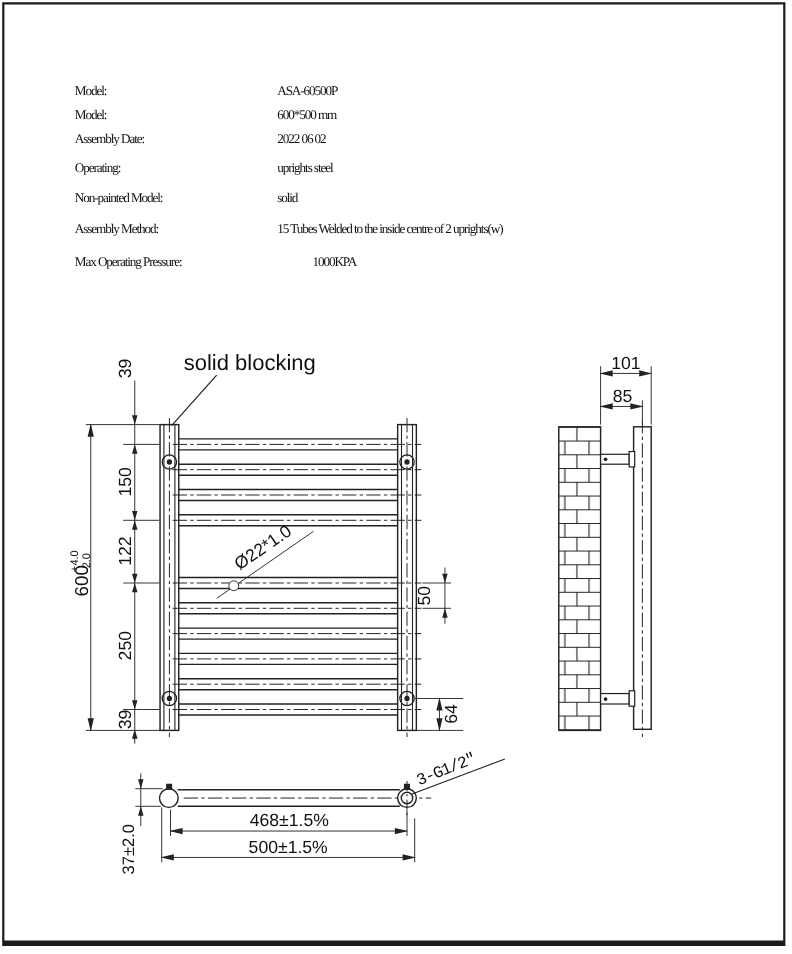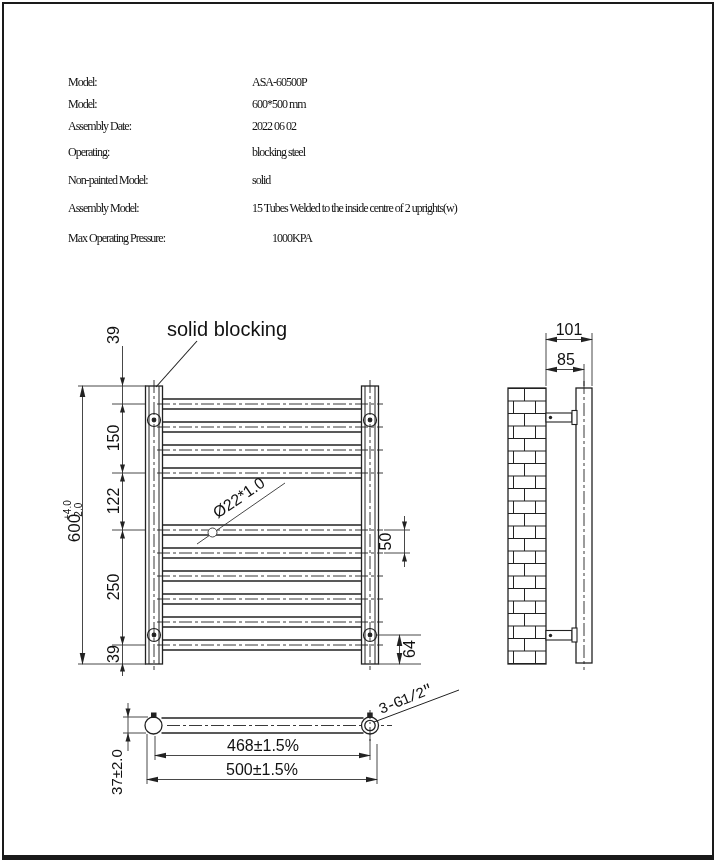--- a/index.html
+++ b/index.html
@@ -4,21 +4,21 @@
 <style>
   html,body{margin:0;padding:0;background:#fff;}
   body{width:720px;height:867px;position:relative;font-family:"Liberation Sans",sans-serif;}
   .frame{position:absolute;left:2px;top:2px;width:712px;height:858px;
          border:2px solid #1a1a1a;border-bottom-width:5px;box-sizing:border-box;}
   .spec{position:absolute;left:0;top:0;width:720px;height:230px;
         font-family:Liberation Serif, serif;font-size:12px;letter-spacing:-1px;color:#111;margin-top:36px;}
   .spec .row{position:absolute;white-space:nowrap;}
   .spec .lab{position:absolute;left:68px;top:0;}
   .spec .val{position:absolute;left:252px;top:0;}
-  .spec .val-tight{left:272px;}
+  .spec .val-tight{left:284px;}
   svg{position:absolute;left:0;top:0;}
   svg text{fill:#111;}
   .dimtxt{font-family:"Liberation Sans",sans-serif;font-size:16px;}
   .dimtxt-s{font-family:"Liberation Sans",sans-serif;font-size:15px;}
   .montxt{font-family:"Liberation Mono",monospace;font-size:15px;letter-spacing:-1px;}
   .ann{font-family:"Liberation Sans",sans-serif;font-size:20px;}
   .tol{font-family:"Liberation Sans",sans-serif;font-size:10px;}
 </style>
 </head>
 <body>
@@ -33,28 +33,28 @@
   <div class="row" style="top:61px">
     <span class="lab">Model:</span>
     <span class="val">600*500 mm</span>
   </div>
   <div class="row" style="top:83px">
     <span class="lab">Assembly Date:</span>
     <span class="val">2022 06 02</span>
   </div>
   <div class="row" style="top:109px">
     <span class="lab">Operating:</span>
-    <span class="val">blocking steel</span>
+    <span class="val">uprights steel</span>
   </div>
   <div class="row" style="top:137px">
     <span class="lab">Non-painted Model:</span>
     <span class="val">solid</span>
   </div>
   <div class="row" style="top:165px">
-    <span class="lab">Assembly Model:</span>
+    <span class="lab">Assembly Method:</span>
     <span class="val">15 Tubes Welded to the inside centre of 2 uprights(w)</span>
   </div>
   <div class="row" style="top:195px">
     <span class="lab">Max Operating Pressure:</span>
     <span class="val val-tight">1000KPA</span>
   </div>
 </div>
 
 <svg width="720" height="867" viewBox="0 0 720 867">
   <defs>

